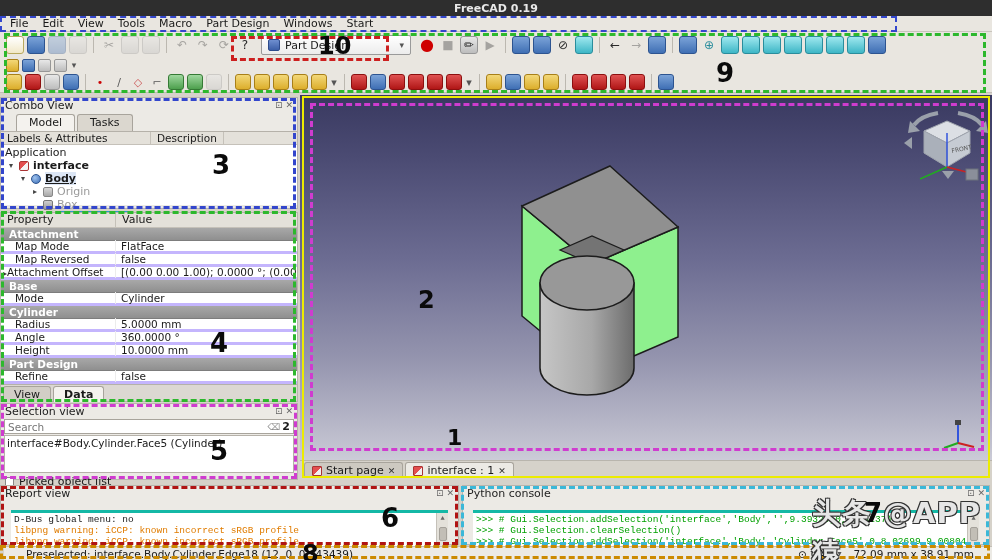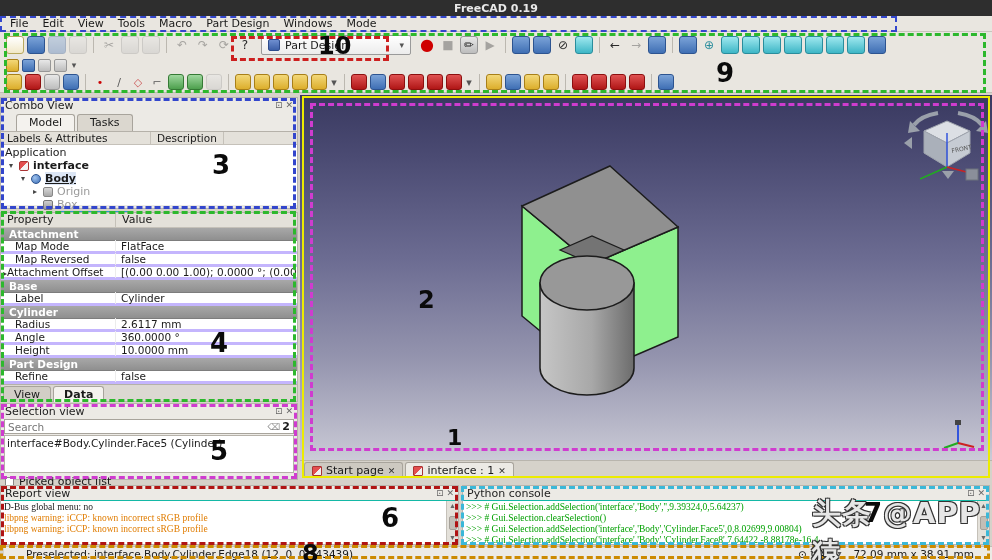--- a/index.html
+++ b/index.html
@@ -90,22 +90,22 @@
     background:linear-gradient(180deg,#393960 0%,#4c4c74 18%,#6c6c92 45%,#9494ae 72%,#c2c2d0 96%,#ccccd8 100%);}
   .mditabs{position:absolute;left:0;top:365px;width:692px;height:18px;background:#d6d2ca;display:flex;align-items:flex-end;gap:2px;padding-left:4px;border-top:1px solid #b9b5ad;}
   .mtab{display:flex;align-items:center;gap:4px;height:16px;padding:0 7px;border:1px solid #a8a49c;border-bottom:none;
     border-radius:3px 3px 0 0;background:#cdc9c1;font-size:11px;}
   .mtab.active{background:#eceae5;}
   .mtab .fcico{width:10px;height:10px;background:linear-gradient(135deg,#e34f4f 55%,#f0f0f0 55%);border:1px solid #a33;border-radius:1px;}
   .mtab .x{font-size:9px;color:#333;}
   
   .report{left:0;top:485px;width:459px;height:60px;}
   .pycon{left:462px;top:485px;width:528px;height:60px;}
-  .logbox{position:relative;margin:0;background:#fff;border-top:1px solid #14b8a6;height:44px;overflow:hidden;
-    font-family:Liberation Serif, serif;font-size:9.5px;line-height:11px;padding:1px 14px 1px 3px;}
+  .logbox{position:relative;margin:10px;background:#fff;border-top:3px solid #14b8a6;height:44px;overflow:hidden;
+    font-family:Liberation Mono, monospace;font-size:9.5px;line-height:11px;padding:1px 14px 1px 3px;}
   .logbox .orange{color:#e07c00;}
   .logbox .green{color:#00a000;white-space:nowrap;}
   .vsb{position:absolute;right:0;top:0;width:12px;height:100%;background:#e4e1da;border-left:1px solid #c5c1b9;
     display:flex;flex-direction:column;justify-content:space-between;align-items:center;font-size:7px;color:#666;}
   .vsb .thumb{width:8px;flex:0 0 14px;background:#c2beb6;border:1px solid #a5a19a;border-radius:2px;}
   
   .statusbar{position:absolute;left:4px;top:546px;width:992px;height:14px;background:#eceae5;border-top:1px solid #c2beb6;
     display:flex;align-items:center;padding:0 22px;font-size:10.5px;}
   .statusbar .right{margin-left:auto;display:flex;align-items:center;gap:4px;}
   
@@ -134,21 +134,21 @@
   </div>
 
   <div class="menubar">
     <span>File</span>
     <span>Edit</span>
     <span>View</span>
     <span>Tools</span>
     <span>Macro</span>
     <span>Part Design</span>
     <span>Windows</span>
-    <span>Mode</span>
+    <span>Start</span>
   </div>
 
   <div class="tb tb1">
     <span class="ic i-page"></span>
     <span class="ic i-blue"></span>
     <span class="ic i-blue dis"></span>
     <span class="ic i-gray dis"></span>
     <span class="sep"></span>
     <span class="ic i-plain dis">✂</span>
     <span class="ic i-gray dis"></span>
@@ -302,29 +302,29 @@
       <span class="pval">false</span>
     </div>
     <div class="prow">
       <span class="pname"><span class="exp">▸</span><span>Attachment Offset</span></span>
       <span class="pval">[(0.00 0.00 1.00); 0.0000 °; (0.0000 m...</span>
     </div>
     <div class="prow group">
         <span>Base</span>
       </div>
     <div class="prow">
-      <span class="pname">Label</span>
+      <span class="pname">Mode</span>
       <span class="pval">Cylinder</span>
     </div>
     <div class="prow group">
         <span>Cylinder</span>
       </div>
     <div class="prow">
       <span class="pname">Radius</span>
-      <span class="pval">2.6117 mm</span>
+      <span class="pval">5.0000 mm</span>
     </div>
     <div class="prow">
       <span class="pname">Angle</span>
       <span class="pval">360.0000 °</span>
     </div>
     <div class="prow">
       <span class="pname">Height</span>
       <span class="pval">10.0000 mm</span>
     </div>
     <div class="prow group">

